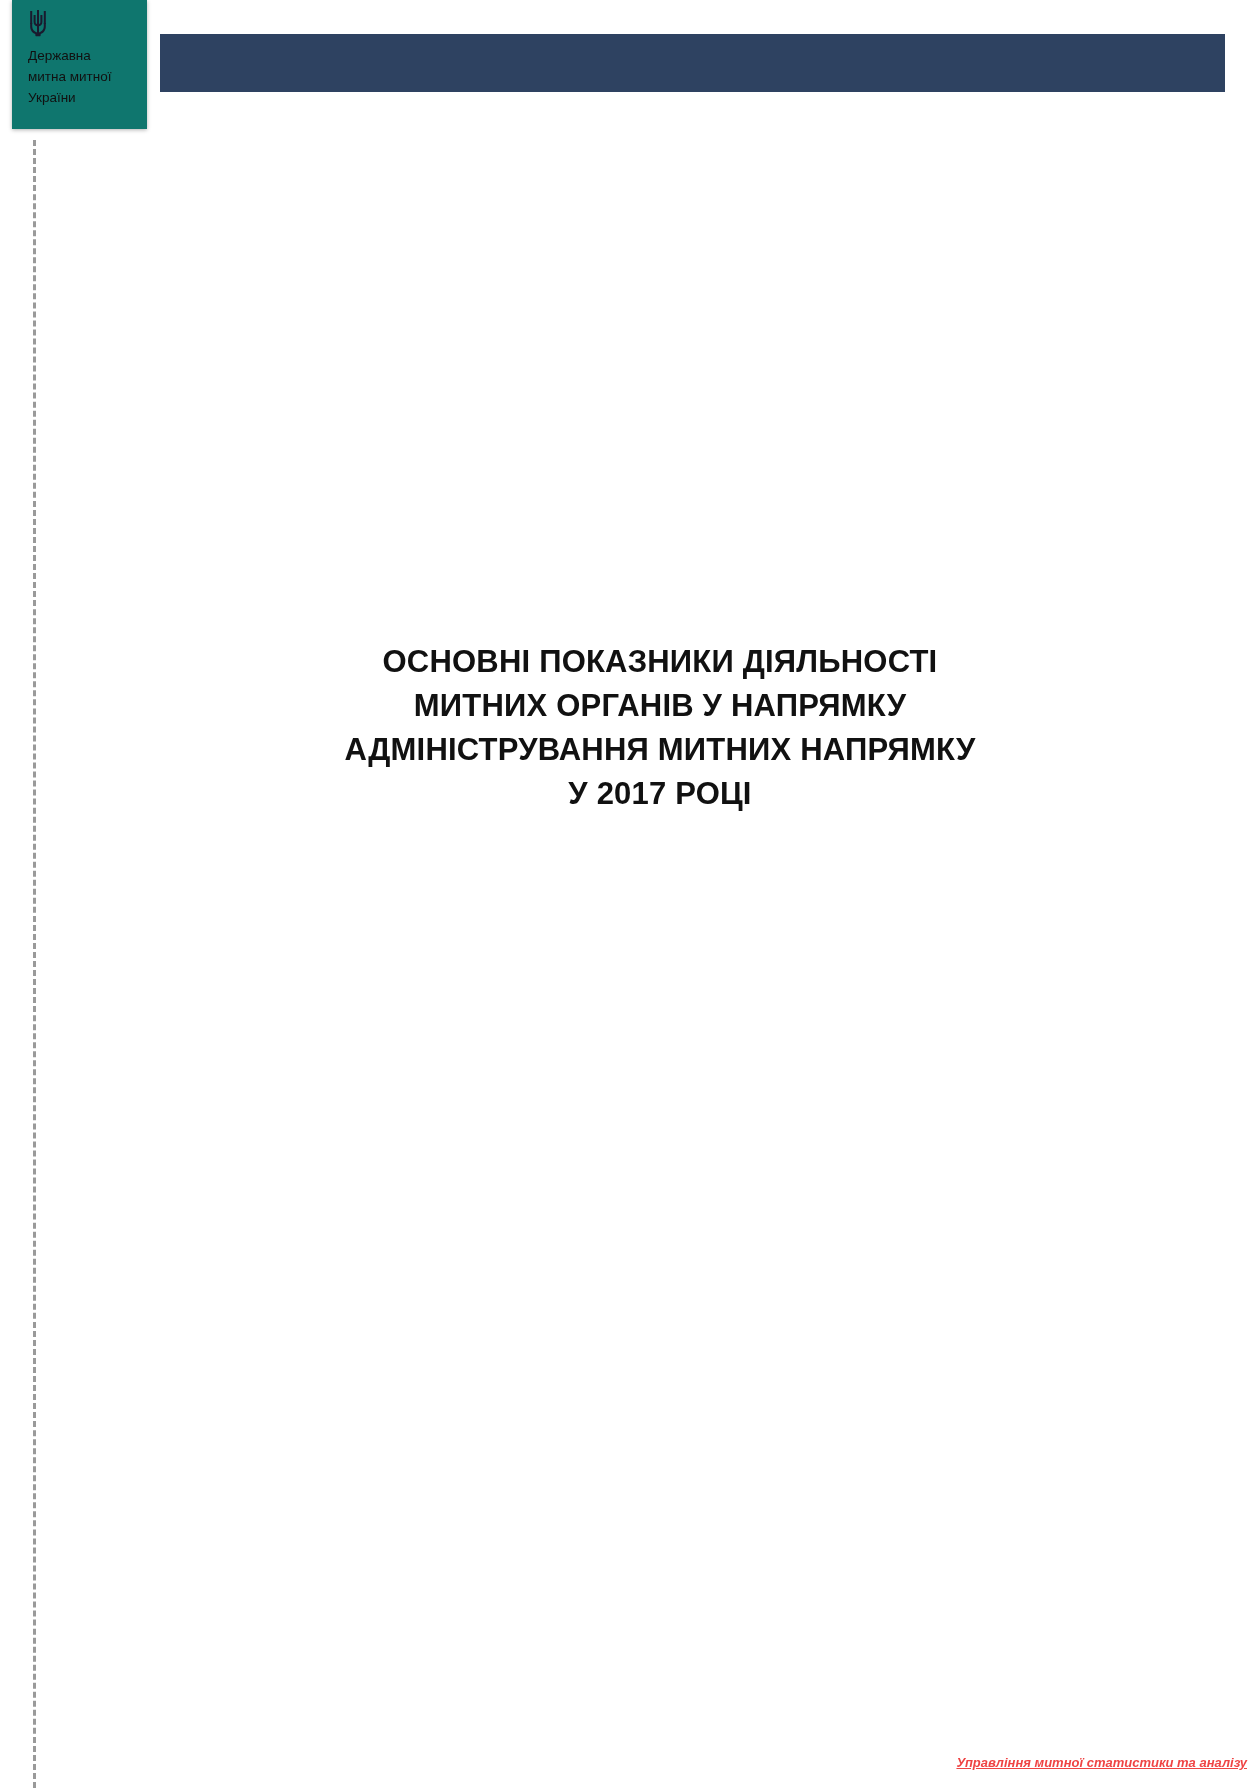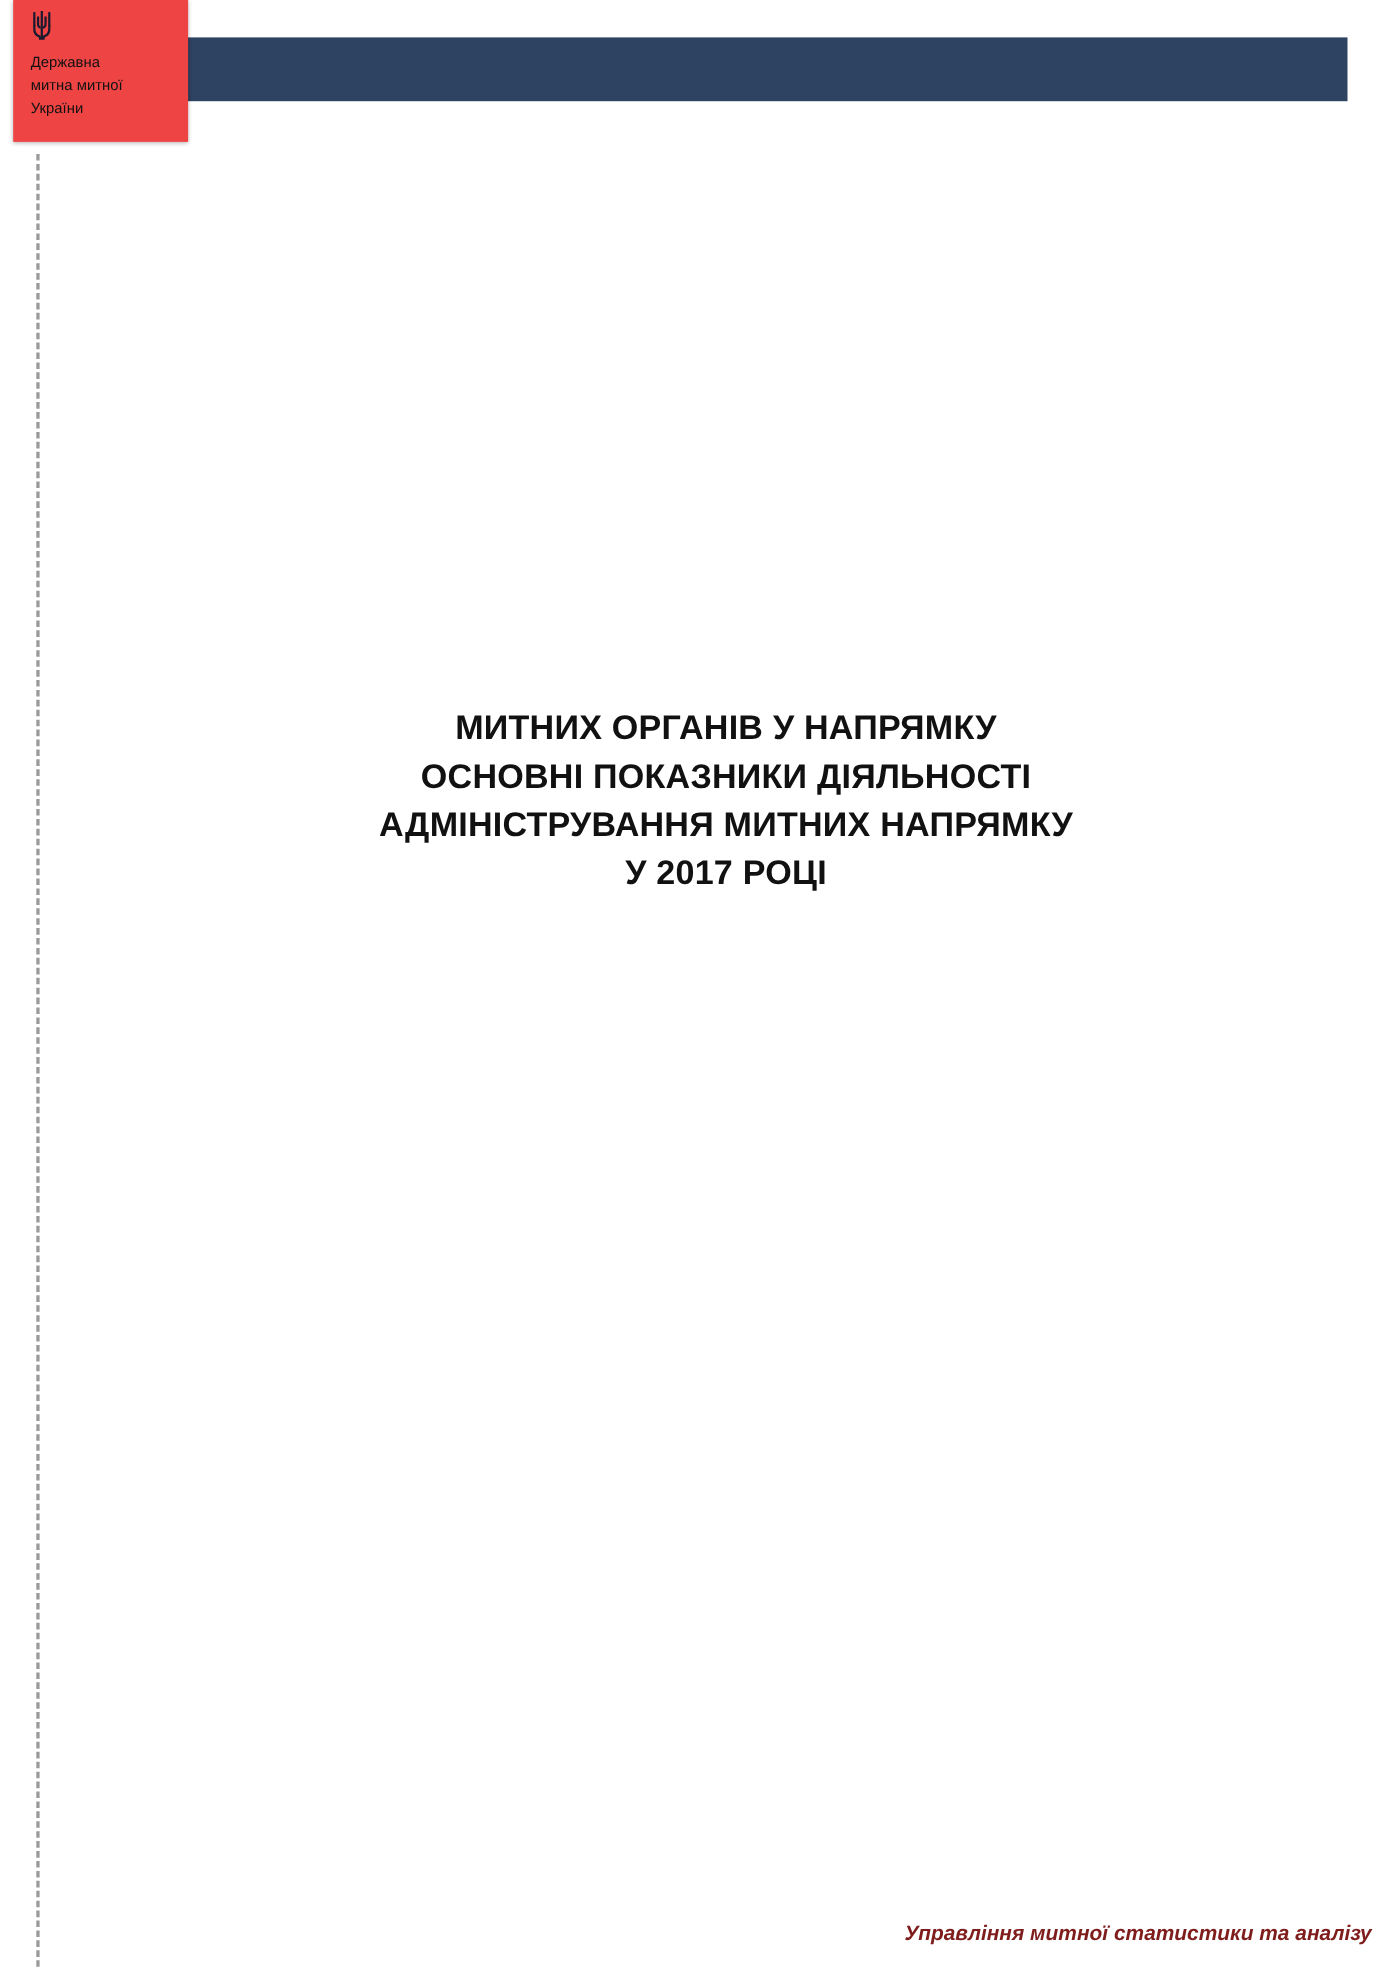--- a/index.html
+++ b/index.html
@@ -24,23 +24,23 @@
     width: 1065px;
     height: 58px;
     background: #2e4261;
   }
 
   
   .logo-card {
     position: absolute;
     left: 12px;
     top: 0px;
-    width: 159px;
+    width: 135px;
     height: 129px;
-    background: #ef4444;
+    background: #0f766e;
     box-shadow: 0 1px 4px rgba(0,0,0,0.30);
     box-sizing: border-box;
     padding: 8px 10px 6px 16px;
   }
   .emblem {
     width: 20px;
     height: 30px;
     margin-bottom: 4px;
   }
   .logo-text {
@@ -77,25 +77,26 @@
     letter-spacing: 0.2px;
     line-height: 1.42;
     color: #111111;
   }
 
   
   .footer {
     position: absolute;
     right: 8px;
     bottom: 18px;
-    font-size: 19px;
+    font-size: 13px;
     font-style: italic;
     font-weight: bold;
-    color: #7f1d1d;
+    color: #ef4444;
     font-family: "Liberation Sans", sans-serif;
+    text-decoration: underline;
   }
 </style>
 </head>
 <body>
 
 <div class="top-banner"></div>
 
 <div class="logo-card">
   <svg class="emblem" viewBox="0 0 20 30">
     <g fill="#1a1a2e">
@@ -112,19 +113,19 @@
   <div class="logo-text">
     <div>Державна</div>
     <div>митна митної</div>
     <div>України</div>
   </div>
 </div>
 
 <div class="left-rule"></div>
 
 <div class="title-block">
+  <div class="title-line">ОСНОВНІ ПОКАЗНИКИ ДІЯЛЬНОСТІ</div>
   <div class="title-line">МИТНИХ ОРГАНІВ У НАПРЯМКУ</div>
-  <div class="title-line">ОСНОВНІ ПОКАЗНИКИ ДІЯЛЬНОСТІ</div>
   <div class="title-line">АДМІНІСТРУВАННЯ МИТНИХ НАПРЯМКУ</div>
   <div class="title-line">У 2017 РОЦІ</div>
 </div>
 
 <div class="footer">Управління митної статистики та аналізу</div>
 
 </body></html>

